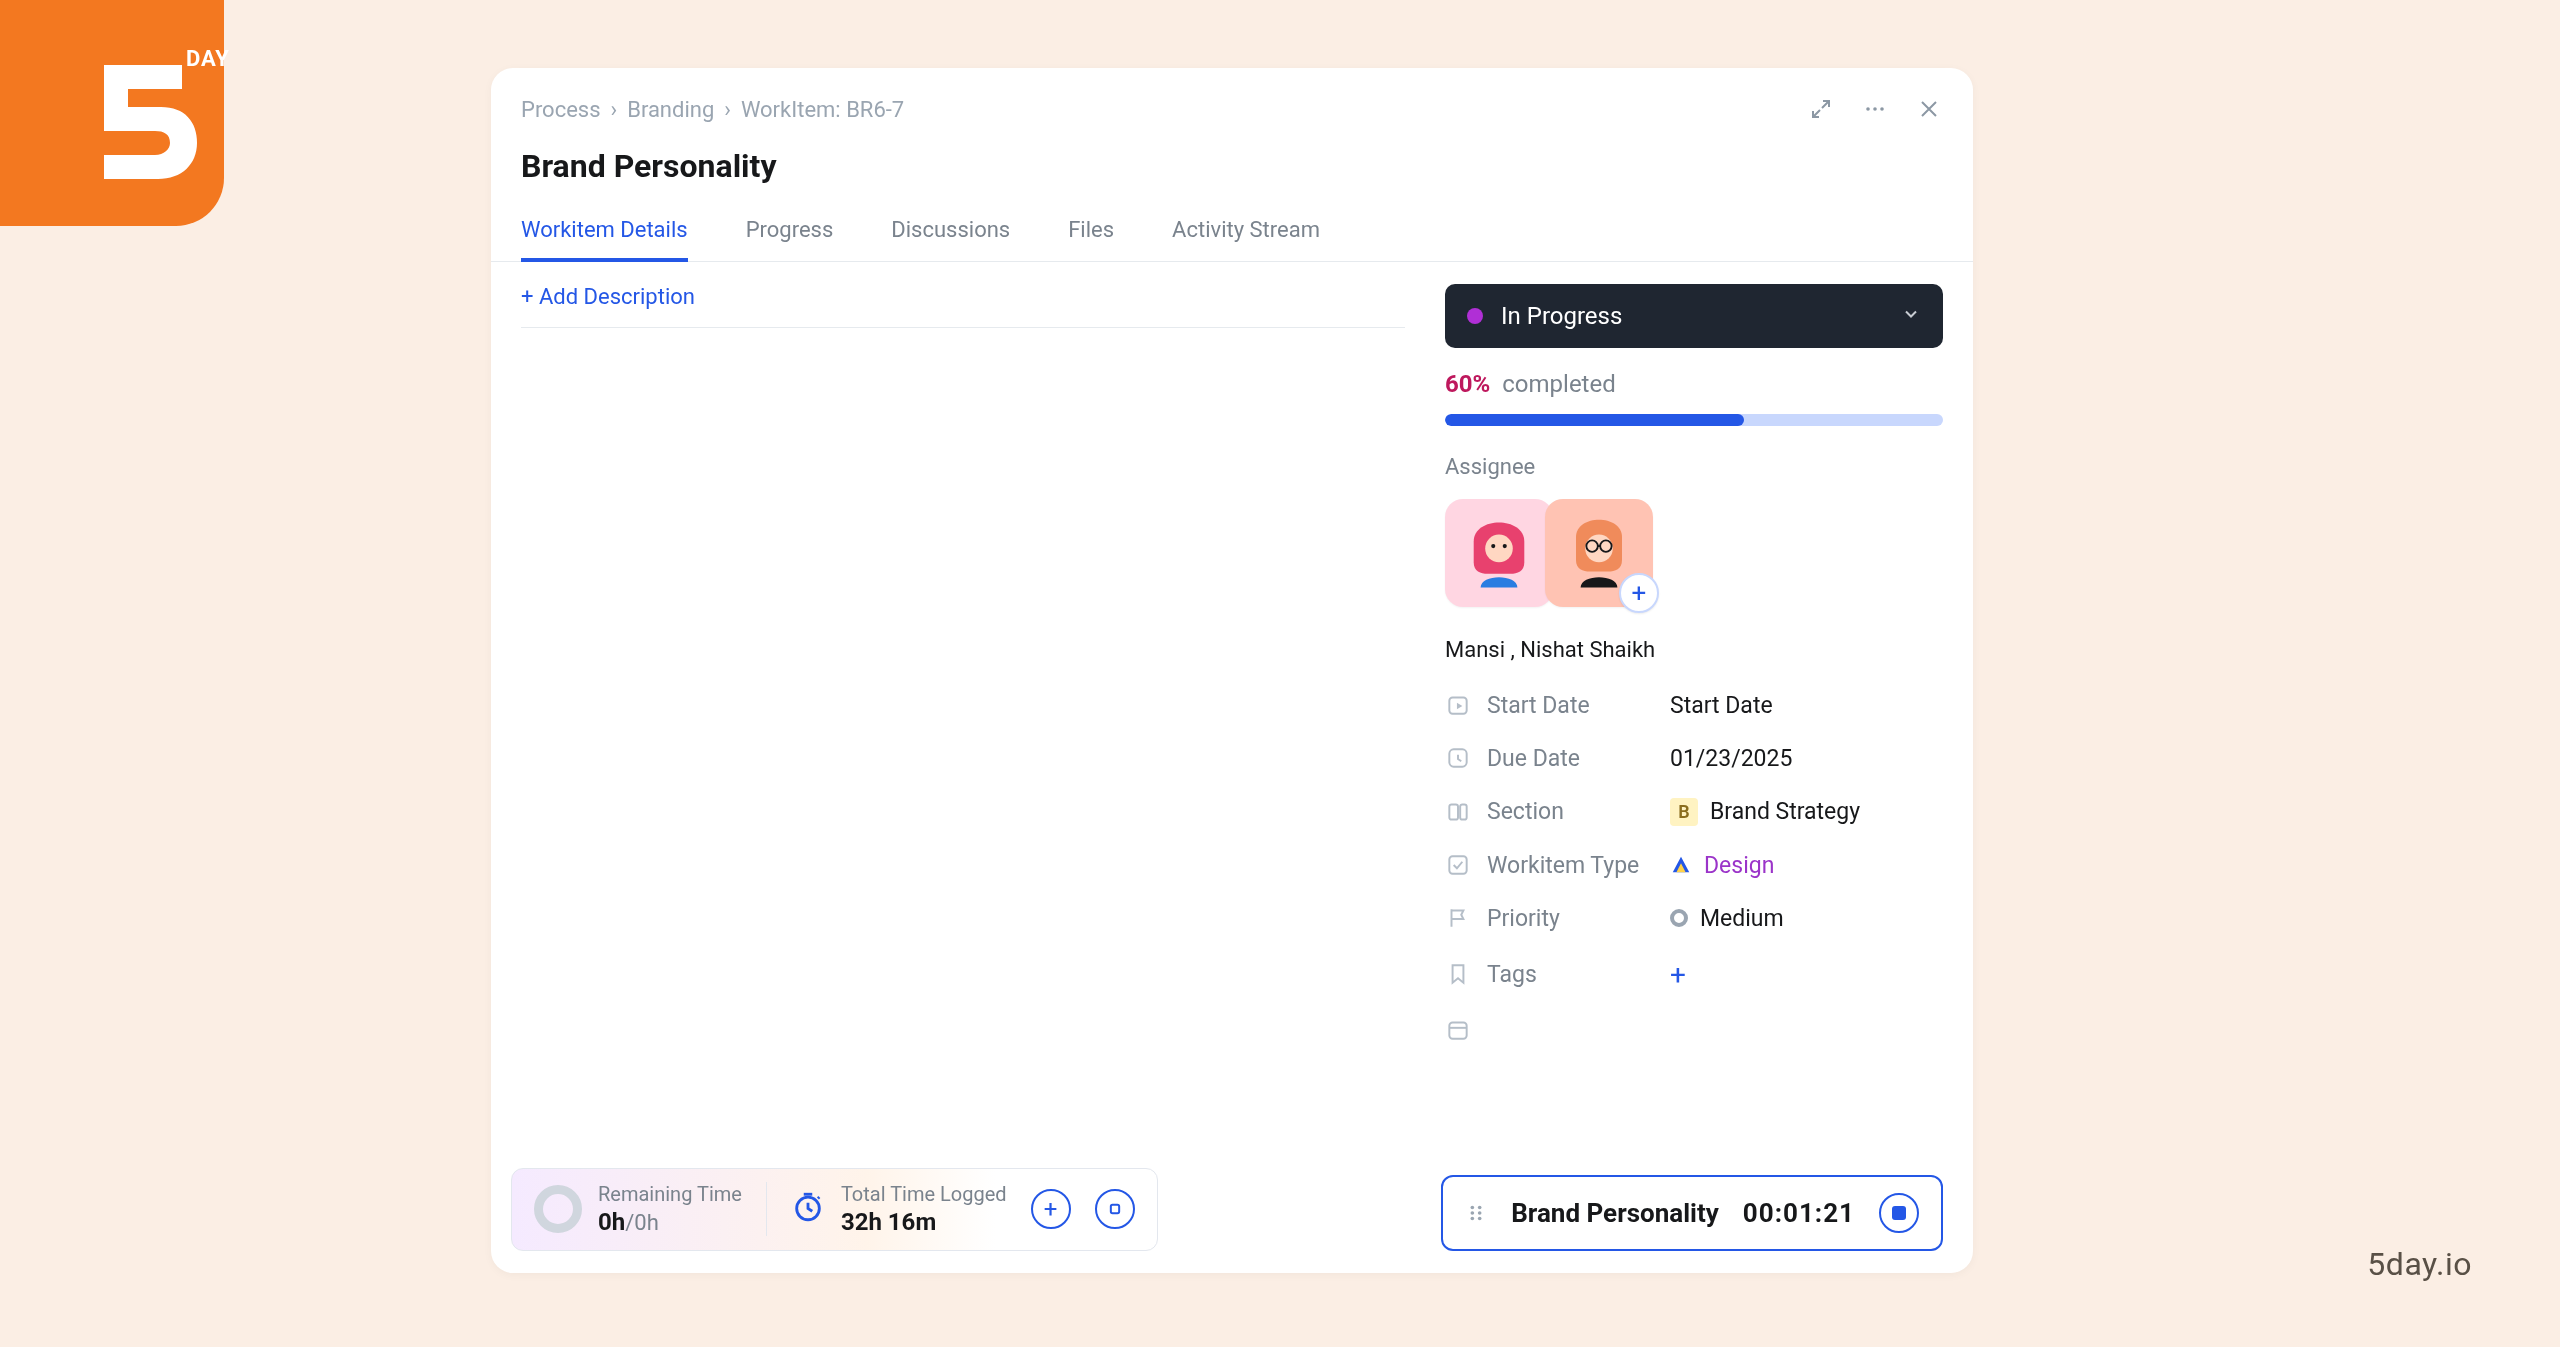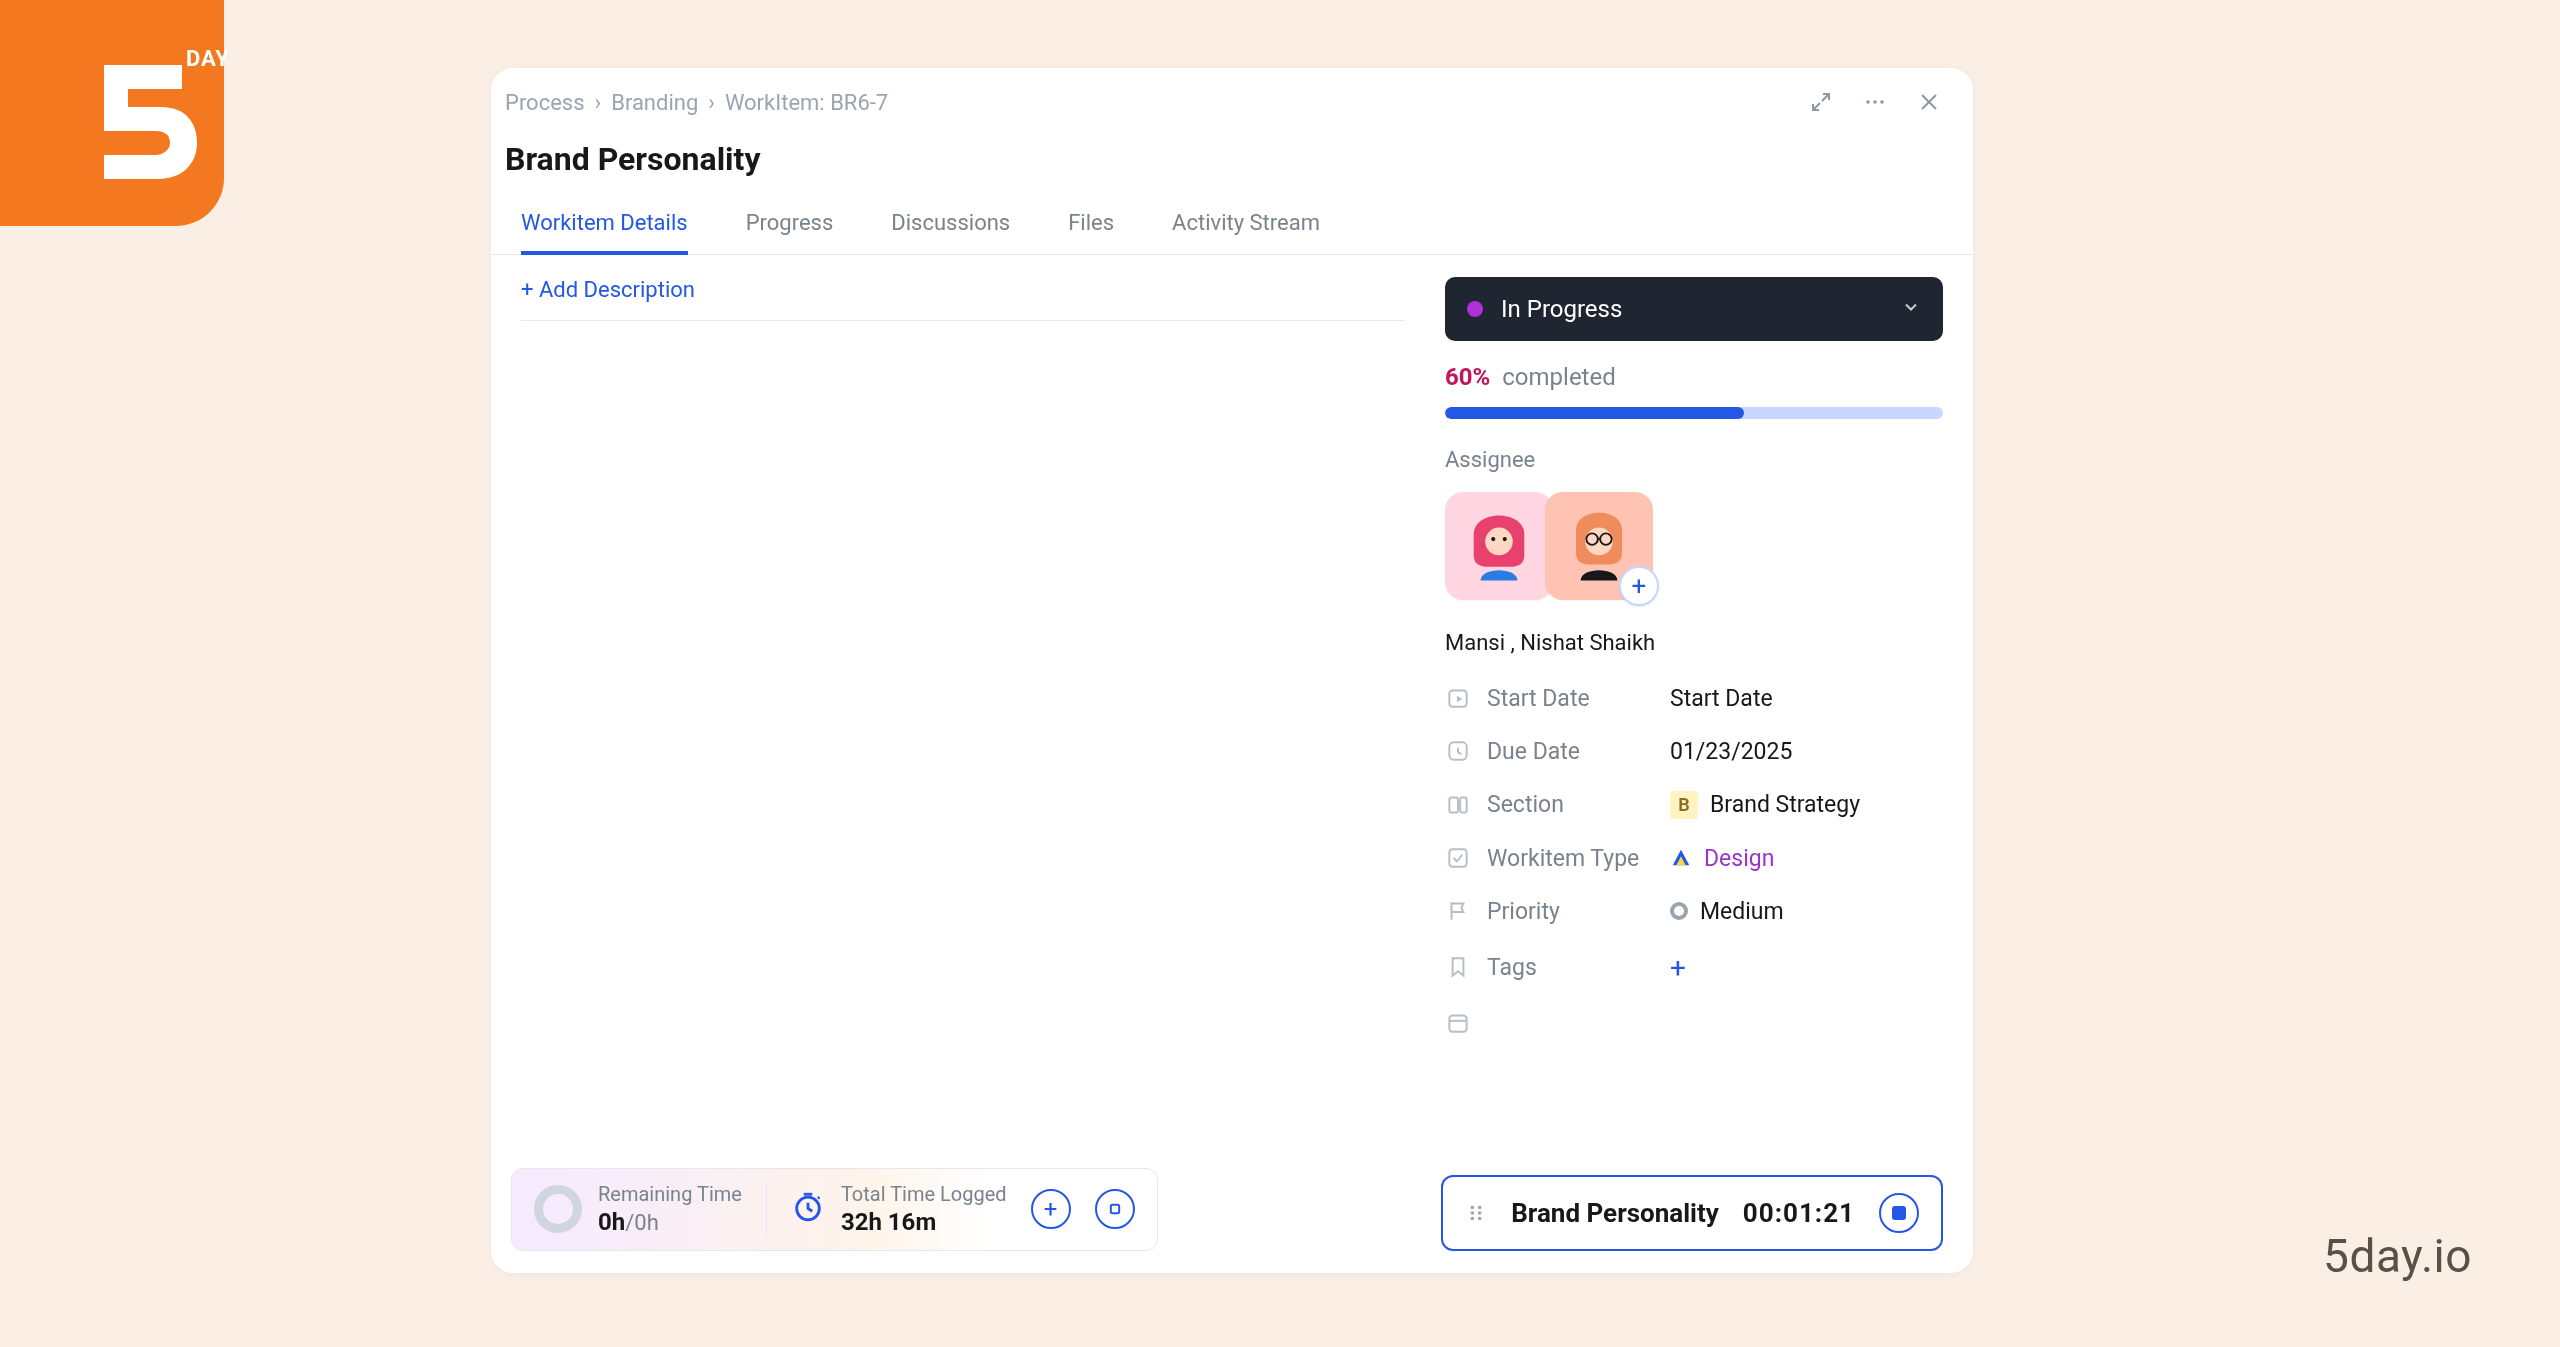--- a/index.html
+++ b/index.html
@@ -32,38 +32,39 @@
     position: absolute;
     top: 8px; right: -6px;
     font-size: 22px; font-weight: 700;
     color: #fff; letter-spacing: 1px;
   }
 
   
   .domain-text {
     position: absolute;
     right: 88px; bottom: 64px;
-    font-size: 46px;
+    font-size: 32px;
     color: #595046;
     font-weight: 400;
     letter-spacing: 0.5px;
   }
 
   
   .app-card {
     position: absolute;
     left: 491px; top: 68px;
     width: 1482px; height: 1205px;
     background: #fff;
     border-radius: 22px;
     box-shadow: 0 2px 10px rgba(0,0,0,0.04);
     overflow: hidden;
   }
   .card-header {
-    padding: 20px 30px 0 14px;
+    padding: 20px 30px 0 30px;
+    margin-top: 7px;
   }
   .breadcrumb-row {
     display: flex;
     align-items: center;
     justify-content: space-between;
   }
   .breadcrumb {
     display: flex; align-items: center; gap: 10px;
     color: #9aa5b1; font-size: 22px;
   }

